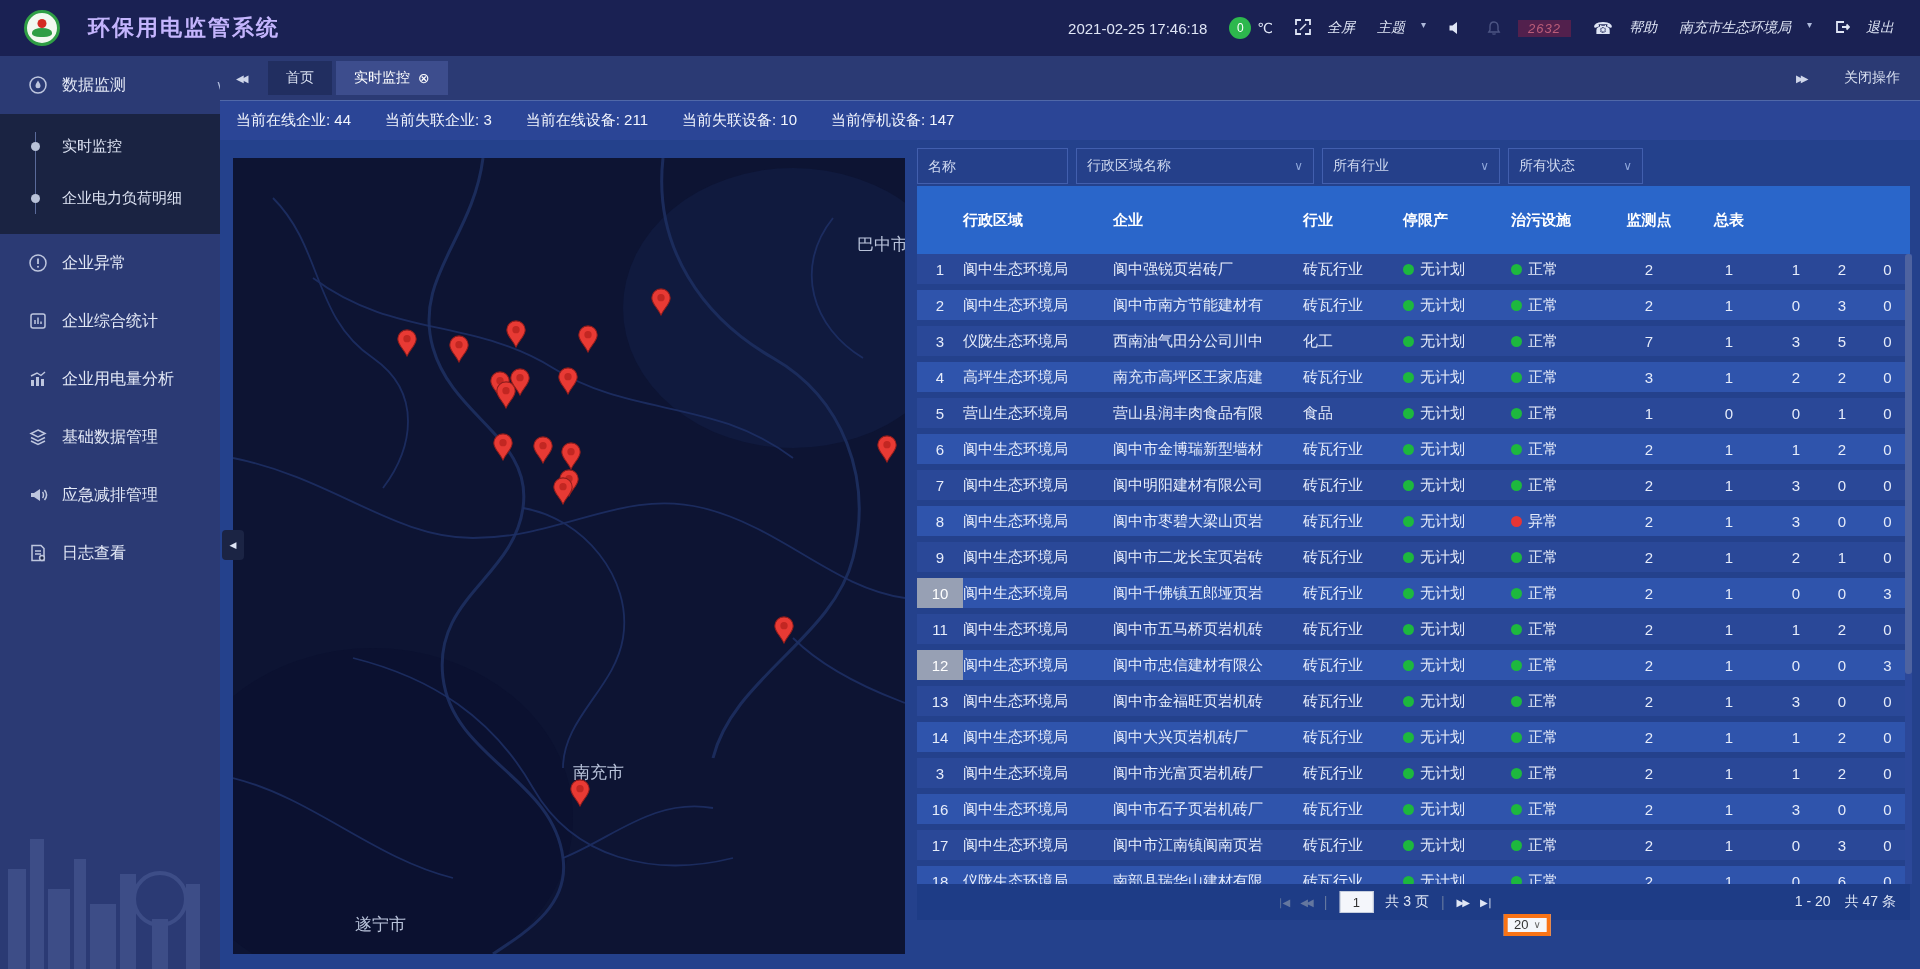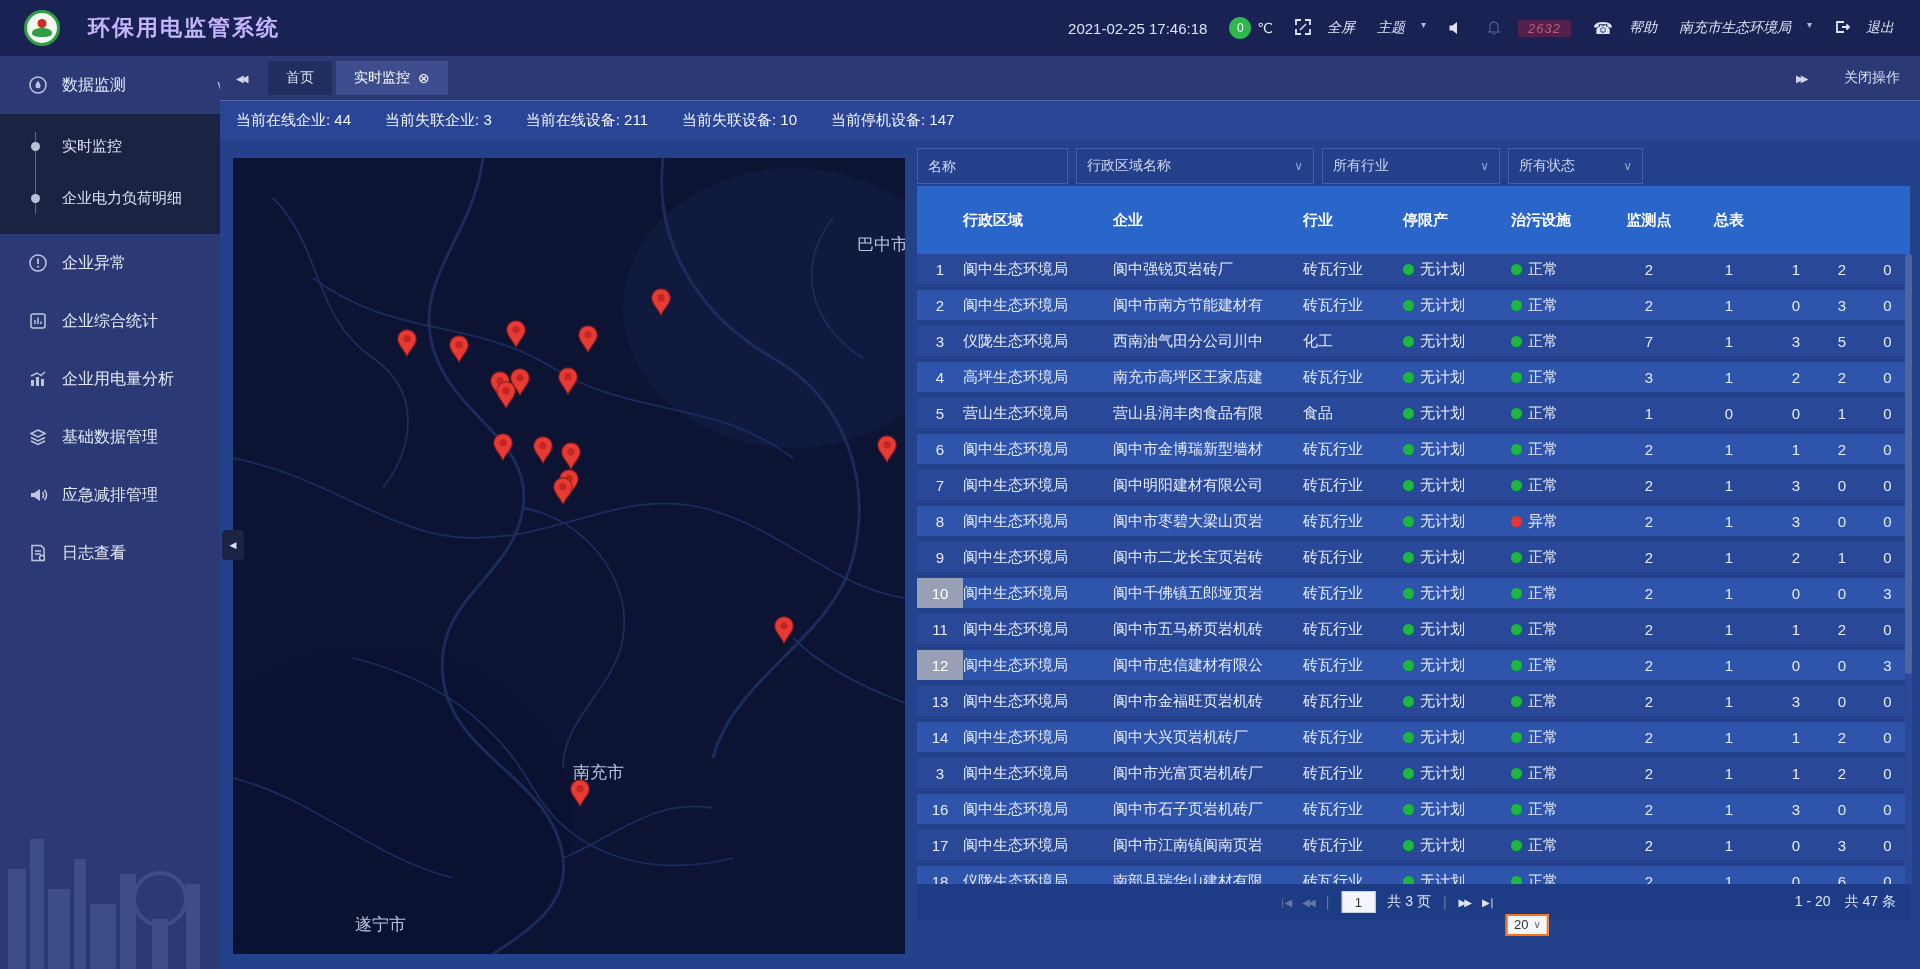--- a/index.html
+++ b/index.html
@@ -113,21 +113,21 @@
   .scroll-thumb { position:absolute; top:0; left:0; width:7px; height:420px; background:#4e63a0; border-radius:3px; }
 
   .pagination { position:absolute; left:0; top:736px; width:993px; height:36px; background:#1e3c86;
     display:flex; align-items:center; font-size:14px; color:#dfe6f5; }
   .pg-center { position:absolute; left:50%; transform:translateX(-50%); display:flex; align-items:center; gap:12px; }
   .pg-ico { letter-spacing:-2px; font-size:10px; cursor:pointer; }
   .pg-ico.disabled { color:#64779f; cursor:default; }
   .pg-sep { color:#64779f; }
   .pg-input { width:34px; height:22px; background:#f4f6fb; color:#333; border:1px solid #c5cede;
     text-align:center; font-size:13px; font-family:inherit; }
-  .pg-size { height:22px; background:#f4f6fb; color:#333; border:2px solid #f97316; font-size:13px;
+  .pg-size { height:22px; background:#f4f6fb; color:#333; border:4px solid #f97316; font-size:13px;
     display:flex; align-items:center; gap:5px; padding:0 6px; cursor:pointer;margin-top:45px; }
   .pg-size .f-chev { color:#666; font-size:10px; }
   .pg-right { margin-left:auto; padding-right:14px; display:flex; gap:14px; }
 </style>
 </head>
 <body>
 
 <div class="header">
   <div class="logo"></div>
   <div class="app-title">环保用电监管系统</div>

